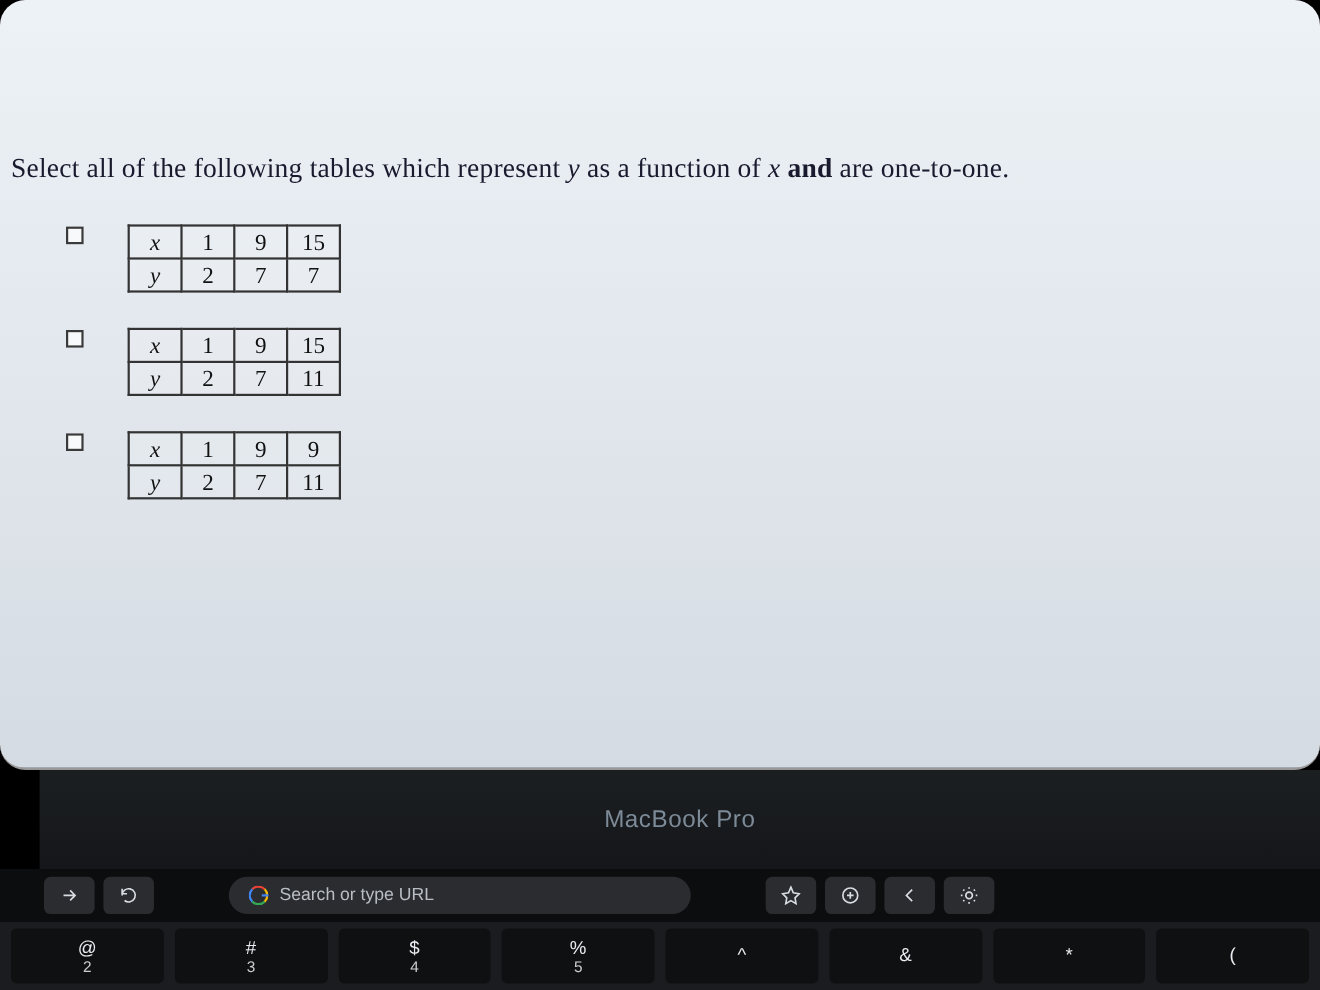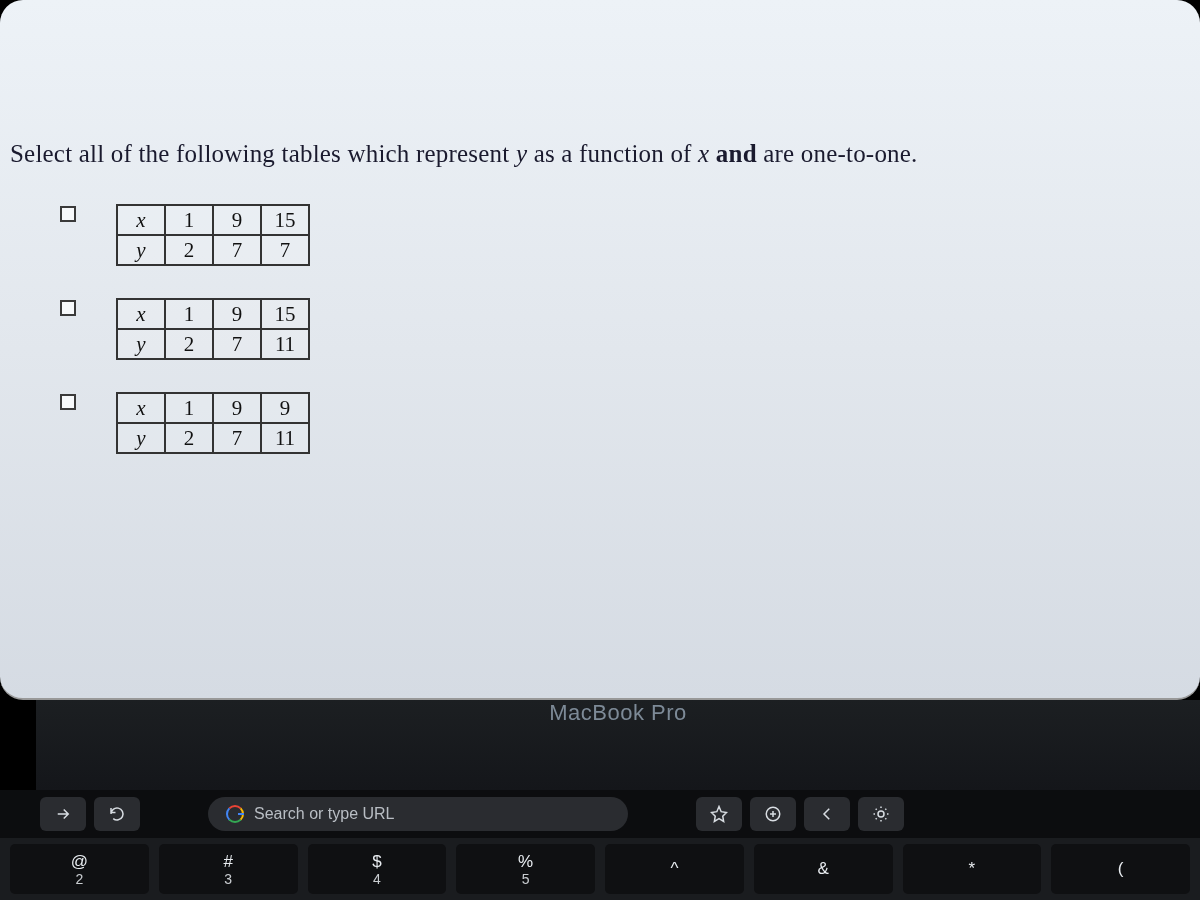--- a/index.html
+++ b/index.html
@@ -63,21 +63,21 @@
   }
 
   
   .bezel {
     position: absolute;
     left: 0; right: 0;
     top: 700px;
     height: 90px;
     background: linear-gradient(180deg, #1c1f22 0%, #14161a 100%);
     display: flex;
-    align-items: flex-start;
+    align-items: center;
     justify-content: center;
     color: #7d8a97;
     font-family: -apple-system, 'Helvetica Neue', Arial, sans-serif;
     font-size: 22px;
     letter-spacing: 0.5px;
     margin-left: 36px;
   }
 
   .touchbar {
     position: absolute;

